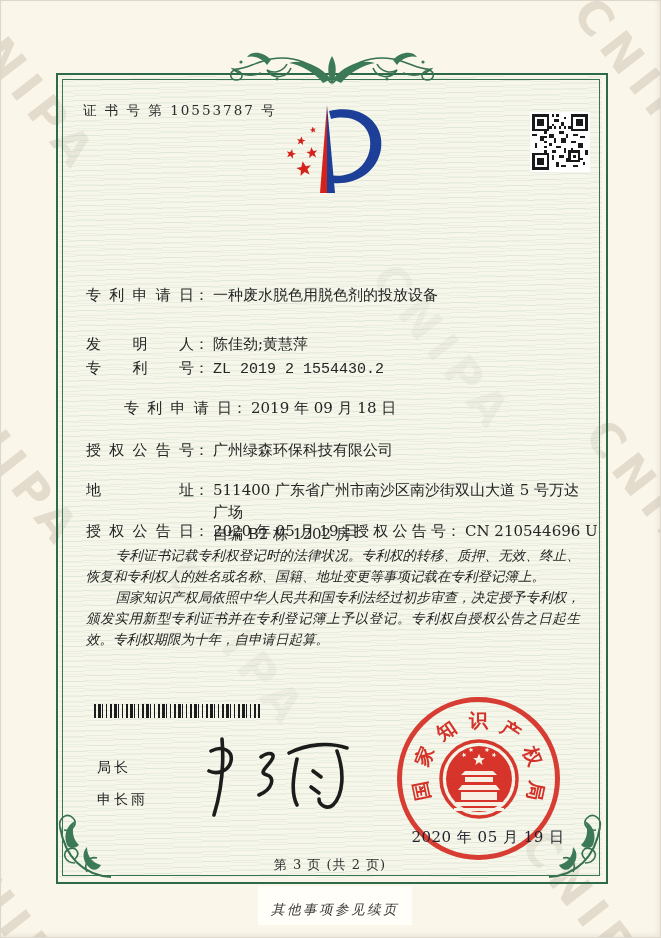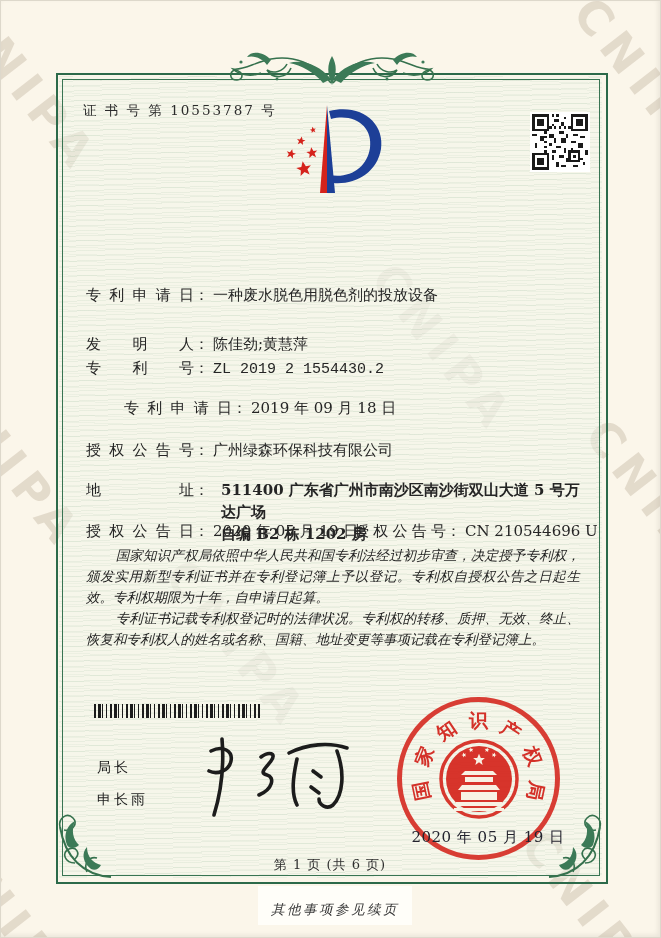--- a/index.html
+++ b/index.html
@@ -26,21 +26,21 @@
   .logo{position:absolute;left:262px;top:100px;width:140px;height:96px;z-index:4;}
   .title{position:absolute;left:55px;top:197px;width:548px;text-align:center;z-index:4;
          font-size:35px;font-weight:700;letter-spacing:7px;color:#101010;}
   
   .fields{position:absolute;left:85px;top:280px;width:496px;font-size:15px;color:#252525;z-index:4;}
   .frow{position:absolute;left:0;line-height:22px;white-space:nowrap;}
   .lab{display:inline-block;width:108px;text-align:justify;text-align-last:justify;vertical-align:top;}
   .lab5{display:inline-block;width:92px;text-align:justify;text-align-last:justify;vertical-align:top;}
   .colon{display:inline-block;vertical-align:top;}
   .val{display:inline-block;vertical-align:top;margin-left:4px;}
-  .val-block{display:inline-block;vertical-align:top;margin-left:12px;white-space:normal;width:372px;font-weight:bold;}
+  .val-block{display:inline-block;vertical-align:top;margin-left:4px;white-space:normal;width:372px;}
   .pair2{position:absolute;left:268px;top:0;white-space:nowrap;}
   
   .paras{position:absolute;left:85px;top:544px;width:494px;z-index:4;font-size:13.5px;line-height:21px;
          text-align:justify;font-style:italic;color:#1f1f1f;}
   .paras p{margin:0;text-indent:2.2em;}
   
   .barcode{position:absolute;left:93px;top:703px;width:166px;height:14px;z-index:4;
      background:repeating-linear-gradient(90deg,
        #1c1c1c 0 2px, transparent 2px 4px,
        #1c1c1c 4px 7px, transparent 7px 8px,
@@ -218,22 +218,22 @@
     </div>
     <div class="frow" style="top:239px;width:496px;">
       <span class="lab">授权公告日</span><span class="colon">：</span><span class="val">2020 年 05 月 19 日</span>
       <span class="pair2">
         <span class="lab5">授权公告号</span><span class="colon">：</span><span class="val">CN 210544696 U</span>
       </span>
     </div>
   </div>
 
   <div class="paras">
+    <p>专利证书记载专利权登记时的法律状况。专利权的转移、质押、无效、终止、恢复和专利权人的姓名或名称、国籍、地址变更等事项记载在专利登记簿上。</p>
     <p>国家知识产权局依照中华人民共和国专利法经过初步审查，决定授予专利权，颁发实用新型专利证书并在专利登记簿上予以登记。专利权自授权公告之日起生效。专利权期限为十年，自申请日起算。</p>
-    <p>专利证书记载专利权登记时的法律状况。专利权的转移、质押、无效、终止、恢复和专利权人的姓名或名称、国籍、地址变更等事项记载在专利登记簿上。</p>
   </div>
 
   <div class="barcode"></div>
 
   <div class="signer">
     <div>局长</div>
     <div>申长雨</div>
   </div>
 
   <svg class="signature" width="178" height="92" viewBox="0 0 178 92">
@@ -275,16 +275,16 @@
         <rect x="28" y="42" width="28" height="5"></rect>
         <path d="M21,55 L63,55 L59,50 L25,50 Z"></path>
         <rect x="24" y="57" width="36" height="8"></rect>
         <rect x="19" y="67" width="46" height="4"></rect>
         <rect x="17" y="73" width="50" height="3"></rect>
       </g>
     </svg>
   </div>
   <div class="seal-date">2020 年 05 月 19 日</div>
 
-  <div class="page-no">第 1 页 (共 6 页)</div>
+  <div class="page-no">第 3 页 (共 2 页)</div>
   <div class="note">其他事项参见续页</div>
 
 </div>
 
 </body></html>

